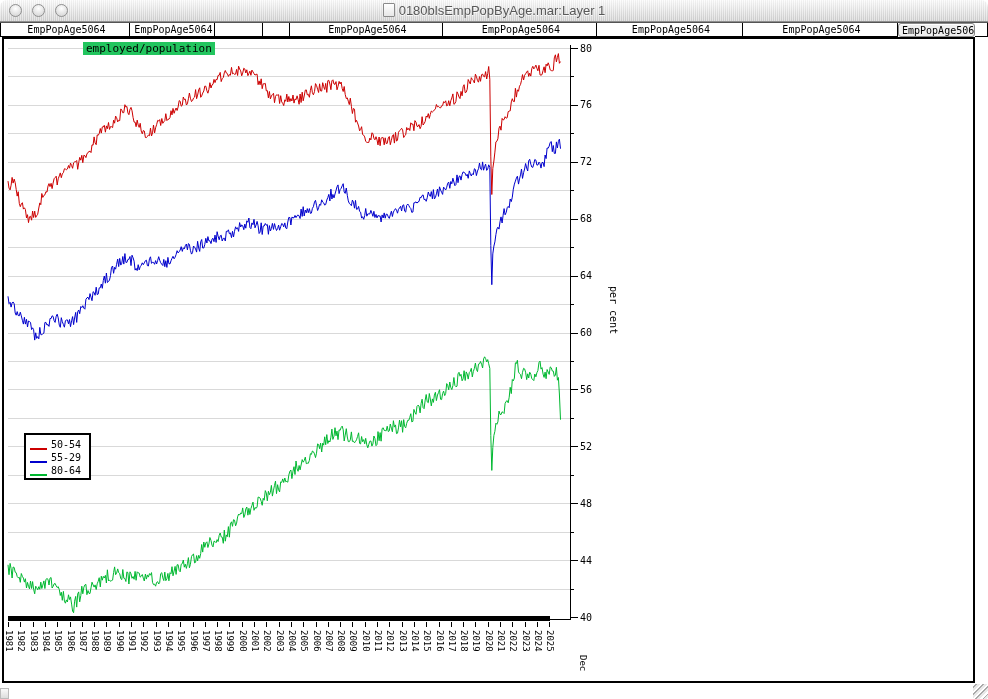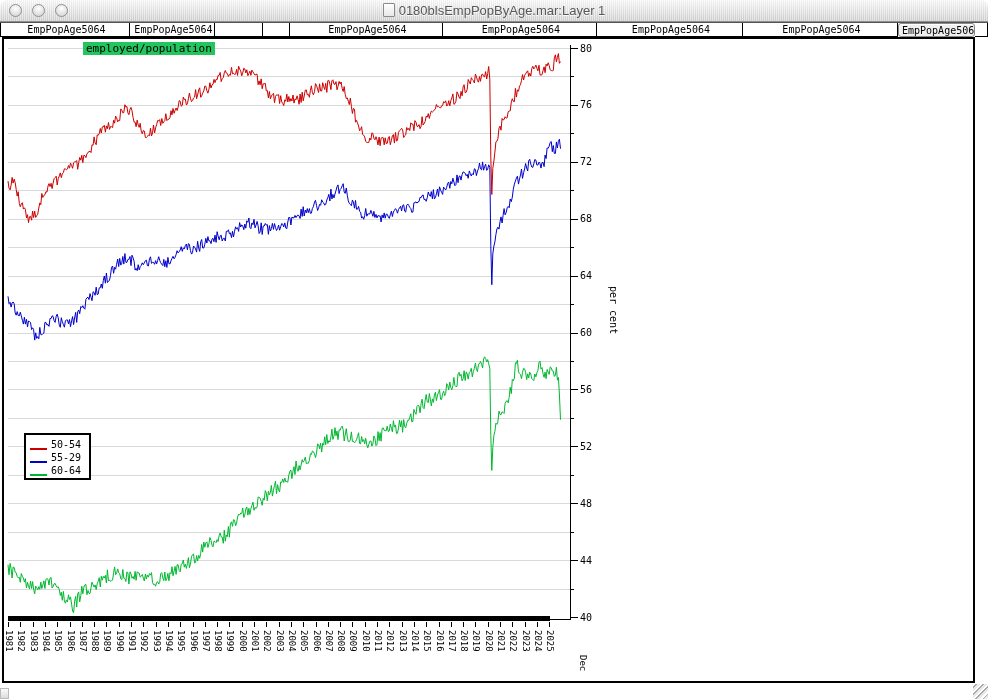--- a/index.html
+++ b/index.html
@@ -226,21 +226,21 @@
       <div class="legend-row">
         <div class="legend-swatch" style="background: rgb(204, 0, 0);"></div>
         <span class="legend-label">50-54</span>
       </div>
       <div class="legend-row">
         <div class="legend-swatch" style="background: rgb(0, 0, 204);"></div>
         <span class="legend-label">55-29</span>
       </div>
       <div class="legend-row">
         <div class="legend-swatch" style="background: rgb(0, 184, 48);"></div>
-        <span class="legend-label">60-64</span>
+        <span class="legend-label">80-64</span>
       </div>
     </div>
 
   <div class="vscroll"></div>
   <div class="hscroll"></div>
   <div class="scroll-stub"></div>
   <div class="grip"></div>
 </div>
 
 </body></html>

